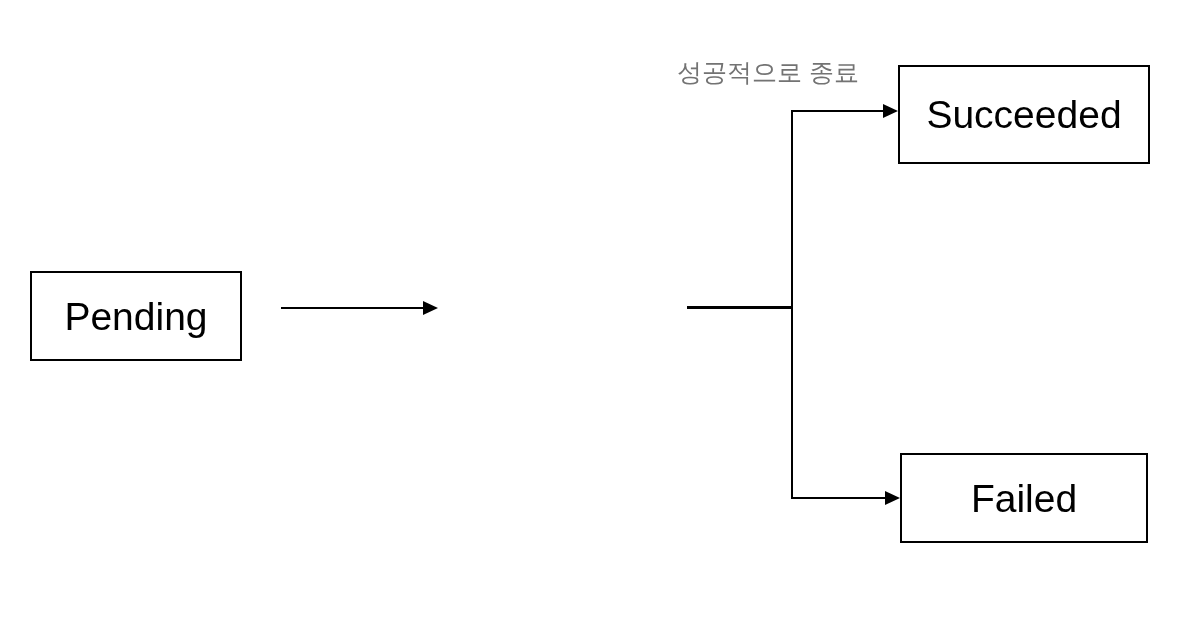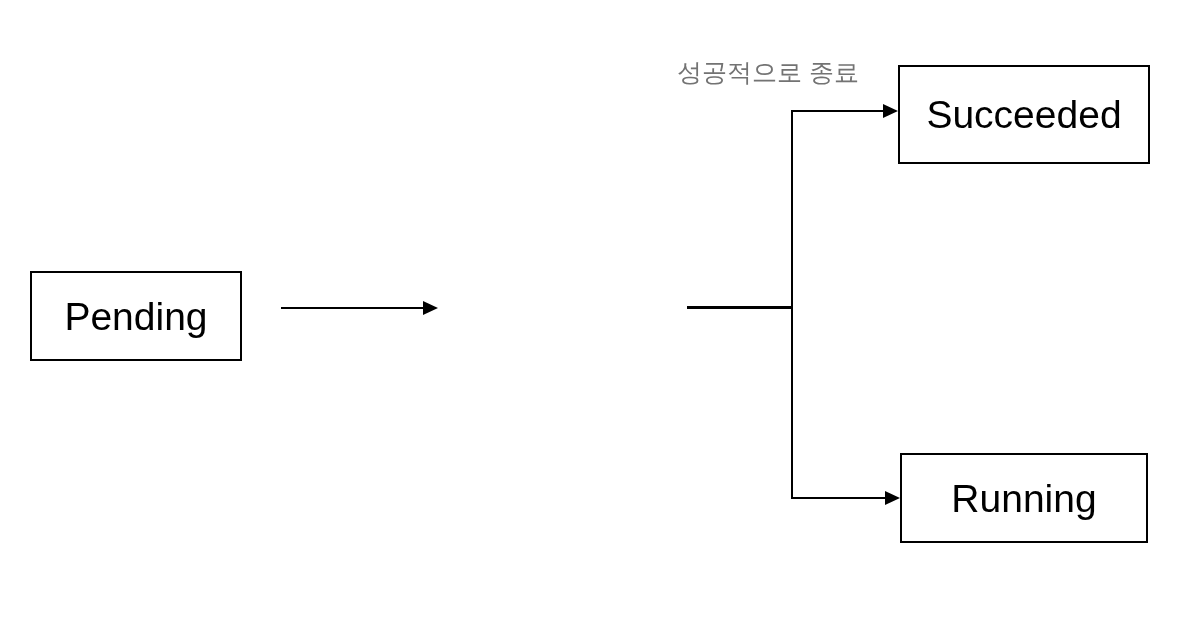--- a/index.html
+++ b/index.html
@@ -86,21 +86,21 @@
   <div class="node" id="node-pending">
     <span class="node-label">Pending</span>
   </div>
 
 
   <div class="node" id="node-succeeded">
     <span class="node-label">Succeeded</span>
   </div>
 
   <div class="node" id="node-failed">
-    <span class="node-label">Running</span>
+    <span class="node-label">Failed</span>
   </div>
 
   <div class="hline" id="edge1-line"></div>
   <div class="arrowhead" id="edge1-arrowhead"></div>
 
   <div class="hline" id="trunk-line"></div>
   <div class="vline" id="branch-vline"></div>
 
   <div class="hline" id="edge2-line"></div>
   <div class="arrowhead" id="edge2-arrowhead"></div>

